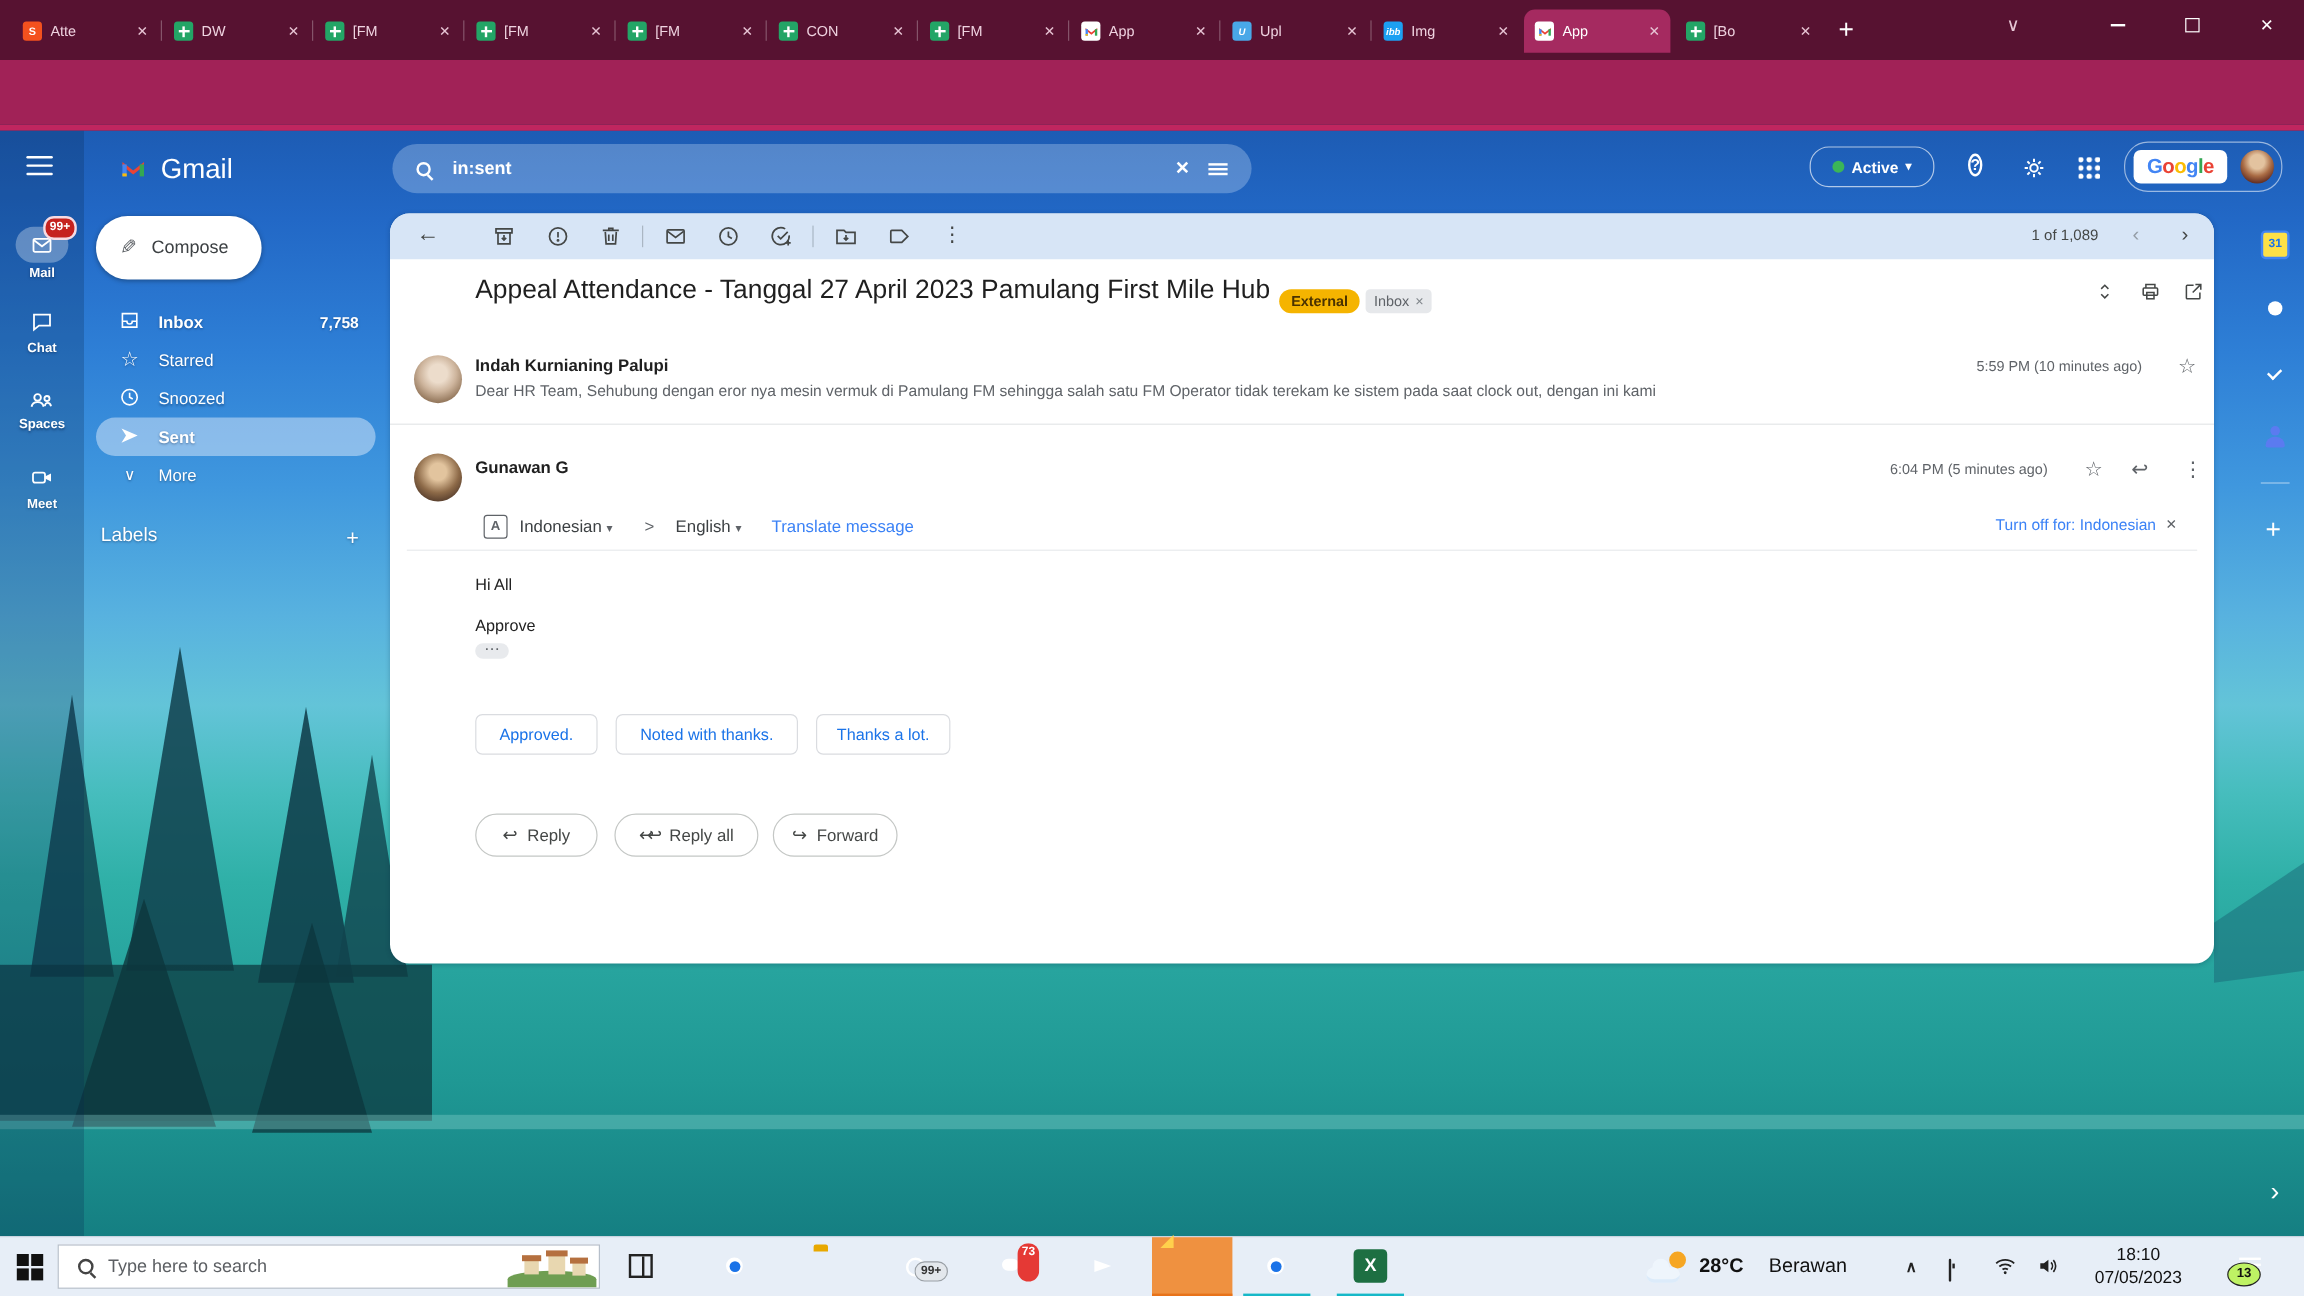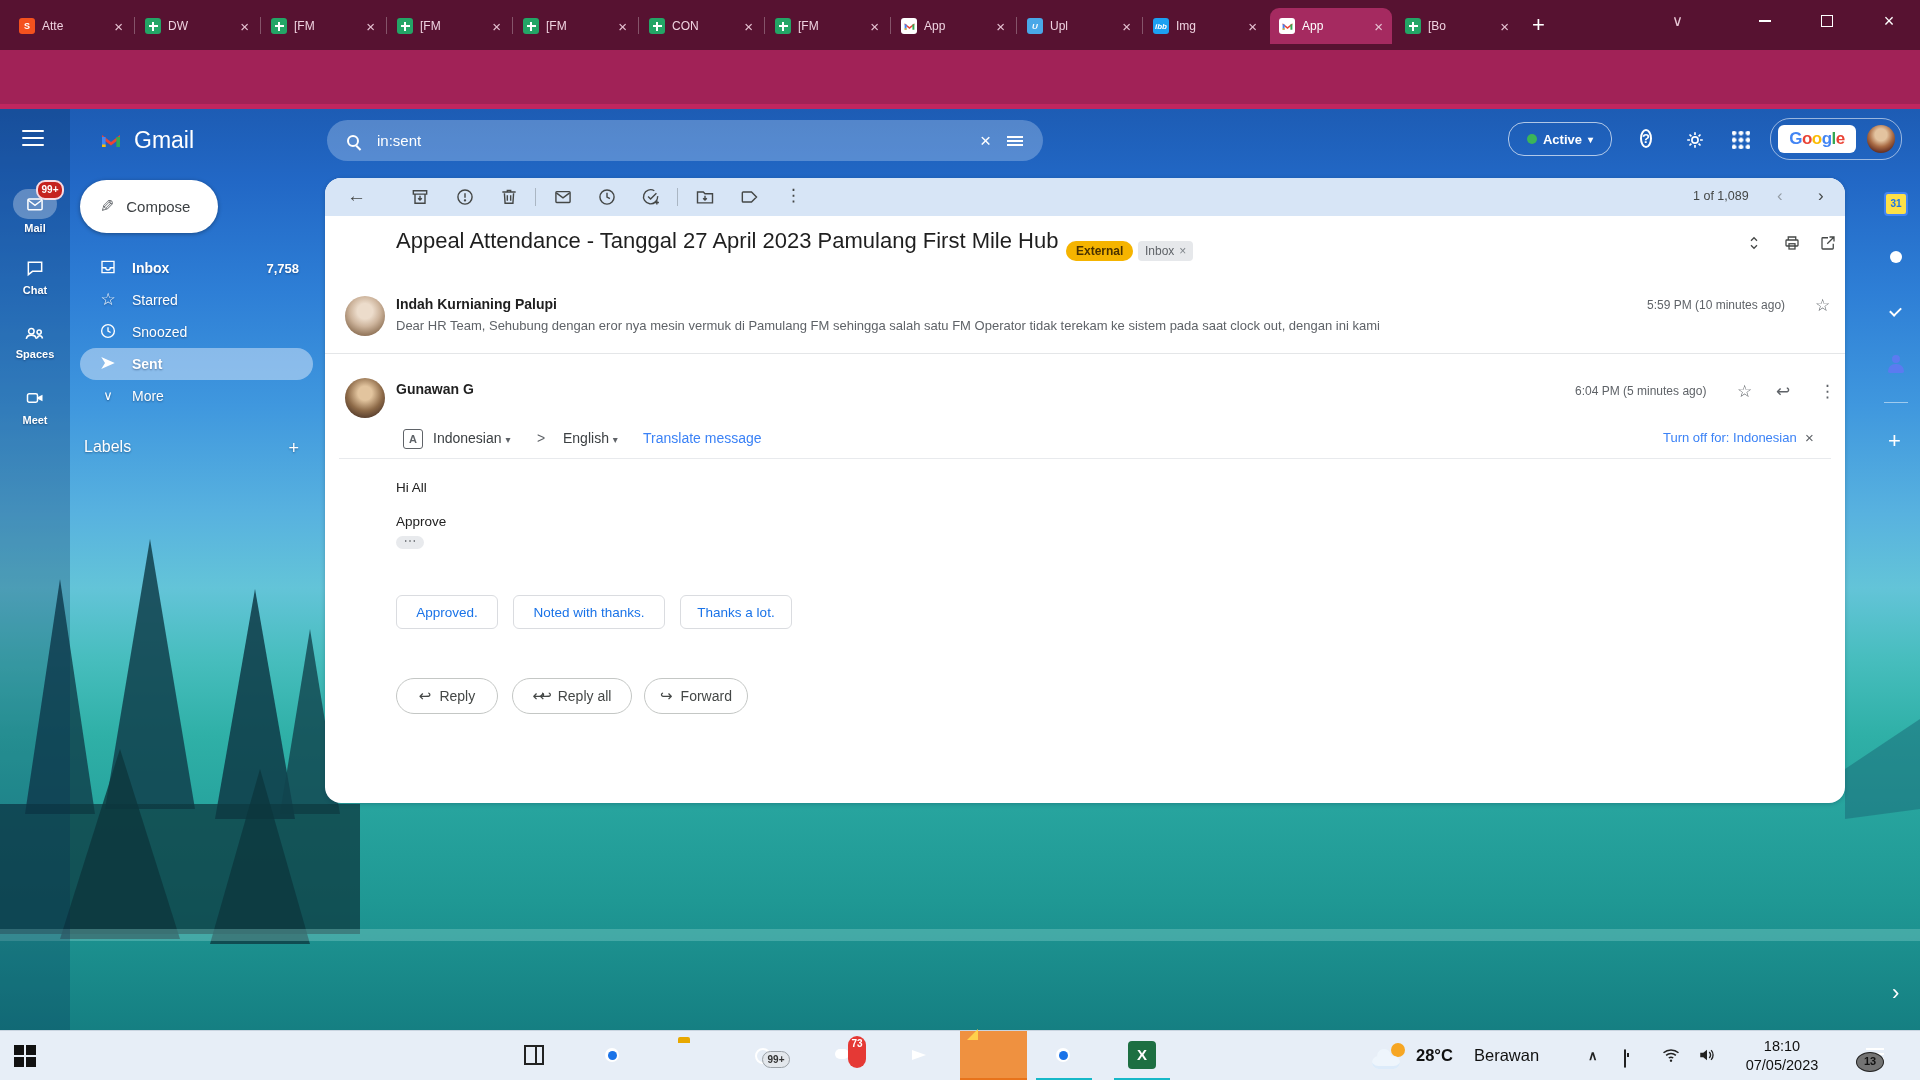--- a/index.html
+++ b/index.html
@@ -43,21 +43,21 @@
   
   #wallpaper{position:absolute;top:109px;left:0;width:1920px;height:921px;
     background:linear-gradient(180deg,#1d5cb4 0%,#2268c6 8%,#2e7fd6 20%,#3f97de 32%,#58b2df 44%,
       #63c4d8 52%,#46bdbd 60%,#2fb0a7 68%,#27a49e 76%,#1f9894 86%,#157f82 100%);}
   #railshade{position:absolute;top:109px;left:0;width:70px;height:921px;background:rgba(8,40,80,.25);}
   
   .hambox{position:absolute;left:22px;top:130px;width:22px;height:16px;display:flex;flex-direction:column;justify-content:space-between;}
   .hambox span{height:2px;background:#fff;border-radius:1px;}
   #gmlogo{position:absolute;left:96px;top:127px;display:flex;align-items:center;gap:8px;color:#fff;font-size:23px;}
   #gsearch{position:absolute;left:327px;top:120px;width:716px;height:41px;border-radius:22px;
-    background:rgba(227,240,254,.28);display:flex;align-items:center;color:#fff;}
+    background:rgba(227,240,254,.28);display:flex;align-items:center;color:#fff;font-weight:bold;}
   .mag{width:8px;height:8px;border:2px solid #fff;border-radius:50%;position:relative;}
   .mag::after{content:"";position:absolute;left:8px;top:8px;width:6px;height:2px;background:#fff;transform:rotate(45deg);transform-origin:0 0;}
   .tune{width:16px;height:12px;
     background:linear-gradient(#fff,#fff) 0 1px/16px 2px no-repeat,linear-gradient(#fff,#fff) 0 5px/16px 2px no-repeat,linear-gradient(#fff,#fff) 0 9px/16px 2px no-repeat;}
   #activepill{position:absolute;left:1508px;top:122px;width:102px;height:32px;border:1px solid rgba(255,255,255,.65);
     border-radius:16px;display:flex;align-items:center;justify-content:center;gap:6px;color:#fff;font-size:13px;font-weight:bold;}
   .gdot{width:10px;height:10px;border-radius:50%;background:#3bb558;}
   .hdric{position:absolute;top:129px;color:#fff;}
   .qm{width:18px;height:18px;border:2px solid #fff;border-radius:50%;font-size:13px;font-weight:bold;text-align:center;line-height:18px;}
   .appsgrid{width:18px;height:18px;
@@ -181,21 +181,21 @@
   .cloud{position:absolute;left:0;bottom:0;width:28px;height:13px;border-radius:8px;background:#eef5fc;box-shadow:0 -4px 0 -1px #dcebfa inset;}
   .cloud::before{content:"";position:absolute;left:5px;top:-7px;width:14px;height:14px;border-radius:50%;background:#eef5fc;}
   .traytxt{position:absolute;top:0;height:48px;display:flex;align-items:center;color:#111;font-size:16px;text-align:center;}
   .trayic{position:absolute;top:17px;color:#222;}
   .battery{width:18px;height:11px;border:1.5px solid #222;border-radius:2px;position:relative;}
   .battery::after{content:"";position:absolute;right:-4px;top:2.5px;width:2px;height:4px;background:#222;}
   .clockblk{position:absolute;left:1726px;top:0;width:112px;height:50px;display:flex;flex-direction:column;
     align-items:center;justify-content:center;color:#111;font-size:14.5px;line-height:19px;}
   .notif{position:absolute;left:1862px;top:12px;width:26px;height:24px;border-radius:4px;background:#1b1b1b;position:relative;}
   .notif::before{content:"";position:absolute;left:4px;top:5px;width:18px;height:2px;background:#fff;box-shadow:0 5px 0 #fff,0 10px 0 #fff;}
-  .notifbadge{position:absolute;left:1856px;top:1052px;width:28px;height:20px;border-radius:50%;background:#737373;
+  .notifbadge{position:absolute;left:1856px;top:1052px;width:28px;height:20px;border-radius:50%;background:#bef264;
     border:1.5px solid #222;box-sizing:border-box;color:#111;font-size:11px;font-weight:bold;text-align:center;line-height:17px;}
   .wall-tree{position:absolute;top:109px;left:0;}
 </style>
 </head>
 <body>
 
 <div id="screen">
 
   
   <div id="tabstrip">
@@ -599,20 +599,33 @@
   <span id="panelchev">›</span>
 
   
   <div id="taskbar">
     <span class="winlogo">
         <span></span>
         <span></span>
         <span></span>
         <span></span>
       </span>
+    <div id="tsearch">
+      <span class="magd"></span>
+      <span>Type here to search</span>
+      <span id="village">
+        <span class="hill"></span>
+        <span class="house" style="left:14px;top:8px;width:12px;height:12px"></span>
+        <span class="roof" style="left:12px;top:4px;width:16px;height:5px"></span>
+        <span class="house" style="left:34px;top:4px;width:14px;height:16px"></span>
+        <span class="roof" style="left:32px;top:0;width:18px;height:5px"></span>
+        <span class="house" style="left:54px;top:10px;width:11px;height:11px"></span>
+        <span class="roof" style="left:52px;top:6px;width:15px;height:5px"></span>
+      </span>
+    </div>
     <span class="tvicon"></span>
     <span class="tbic chrome" style="left:598px"></span>
     <span class="tbic folder" style="left:678px"></span>
     <span class="tbic wapp" style="left:748px"></span>
     <span class="badge" style="left:762px;top:1051px;min-width:26px;height:15px;background:#e3e7ec;border:1px solid #9aa0a6;color:#333;line-height:15px;position:fixed">99+</span>
     <span class="tbic chat73" style="left:828px"></span>
     <span class="badge" style="left:848px;top:1036px;min-width:18px;height:32px;background:#e53935;color:#fff;line-height:16px;position:fixed">73</span>
     <span class="tbic tg" style="left:905px"></span>
     <span class="orangebox"></span>
     <span class="noteapp"></span>

